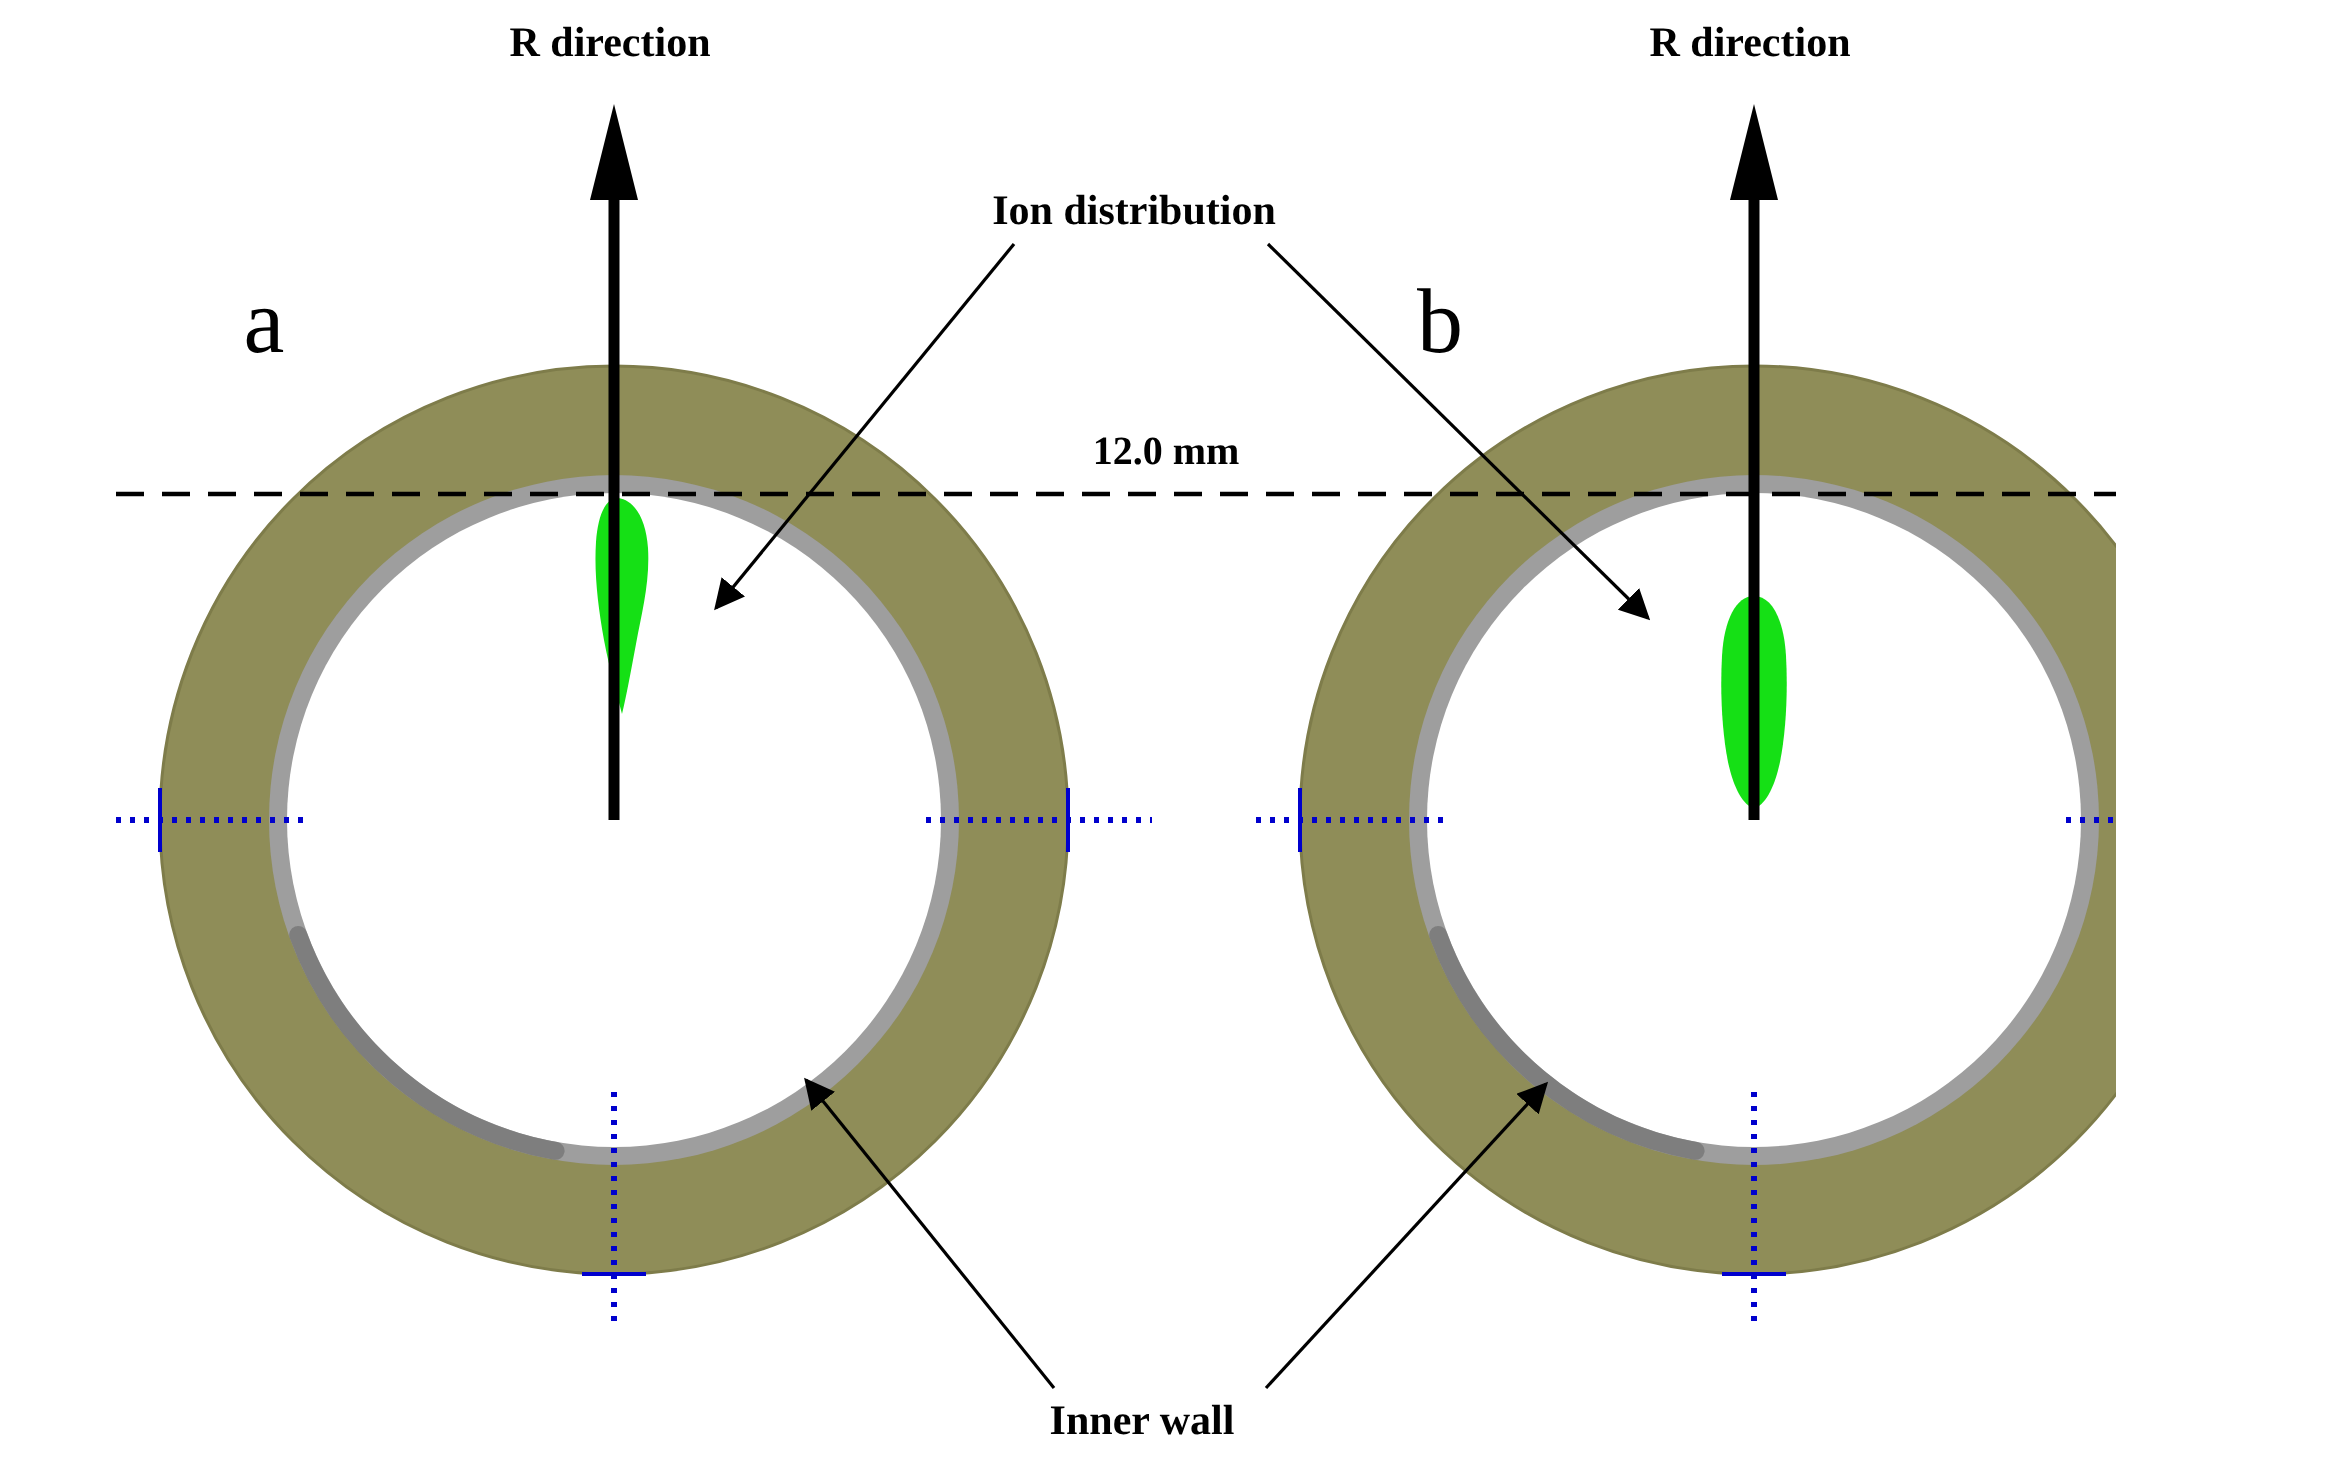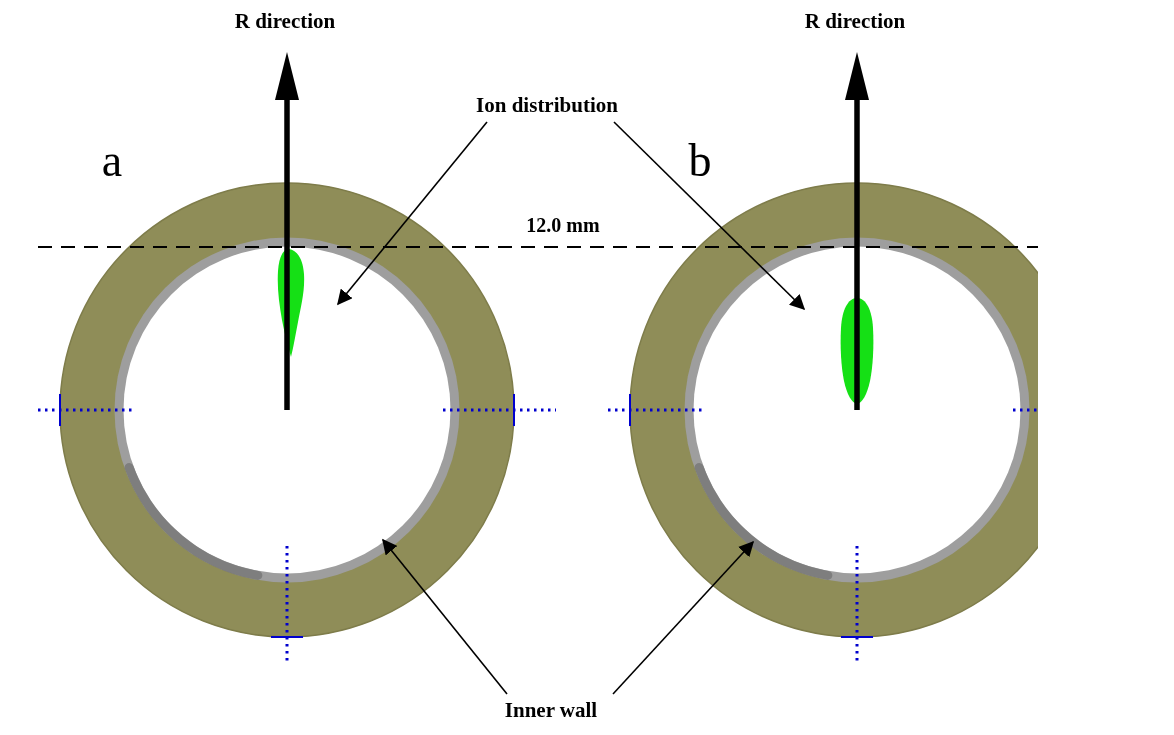--- a/index.html
+++ b/index.html
@@ -6,20 +6,21 @@
     margin: 0;
     padding: 0;
     background: #ffffff;
   }
   #stage {
     position: relative;
     width: 1038px;
     height: 735px;
     background: #ffffff;
     overflow: hidden;
+    padding-left: 20px;
   }
   svg { display: block; }
   .label {
     font-family: "Liberation Serif", serif;
     font-weight: bold;
     font-size: 21px;
     fill: #000000;
   }
   .dim-label {
     font-family: "Liberation Serif", serif;

